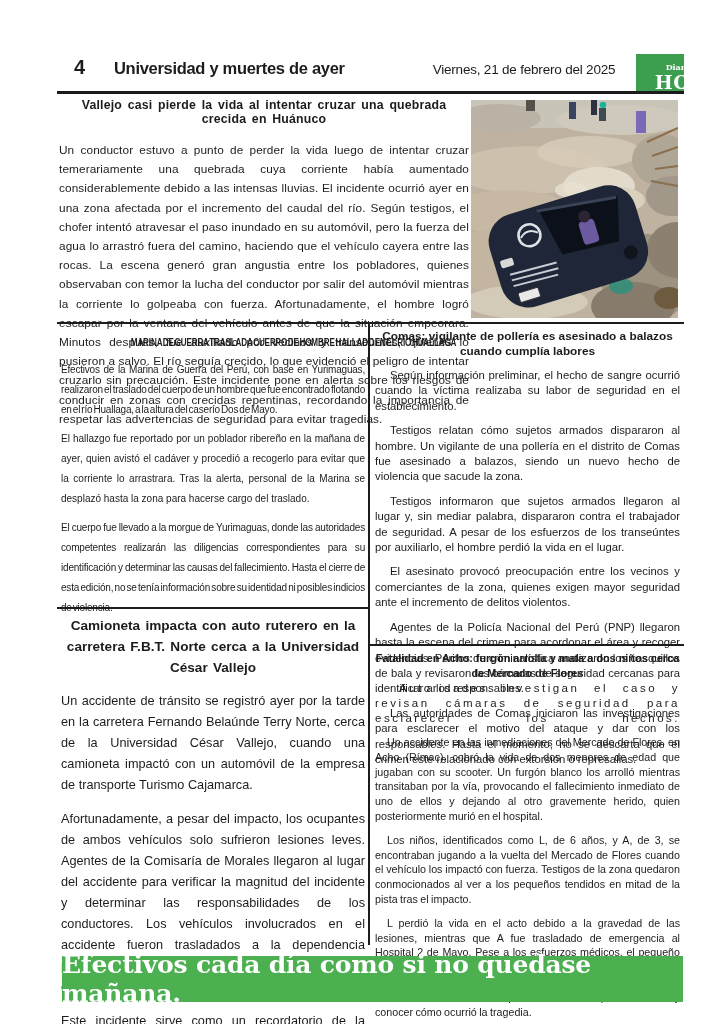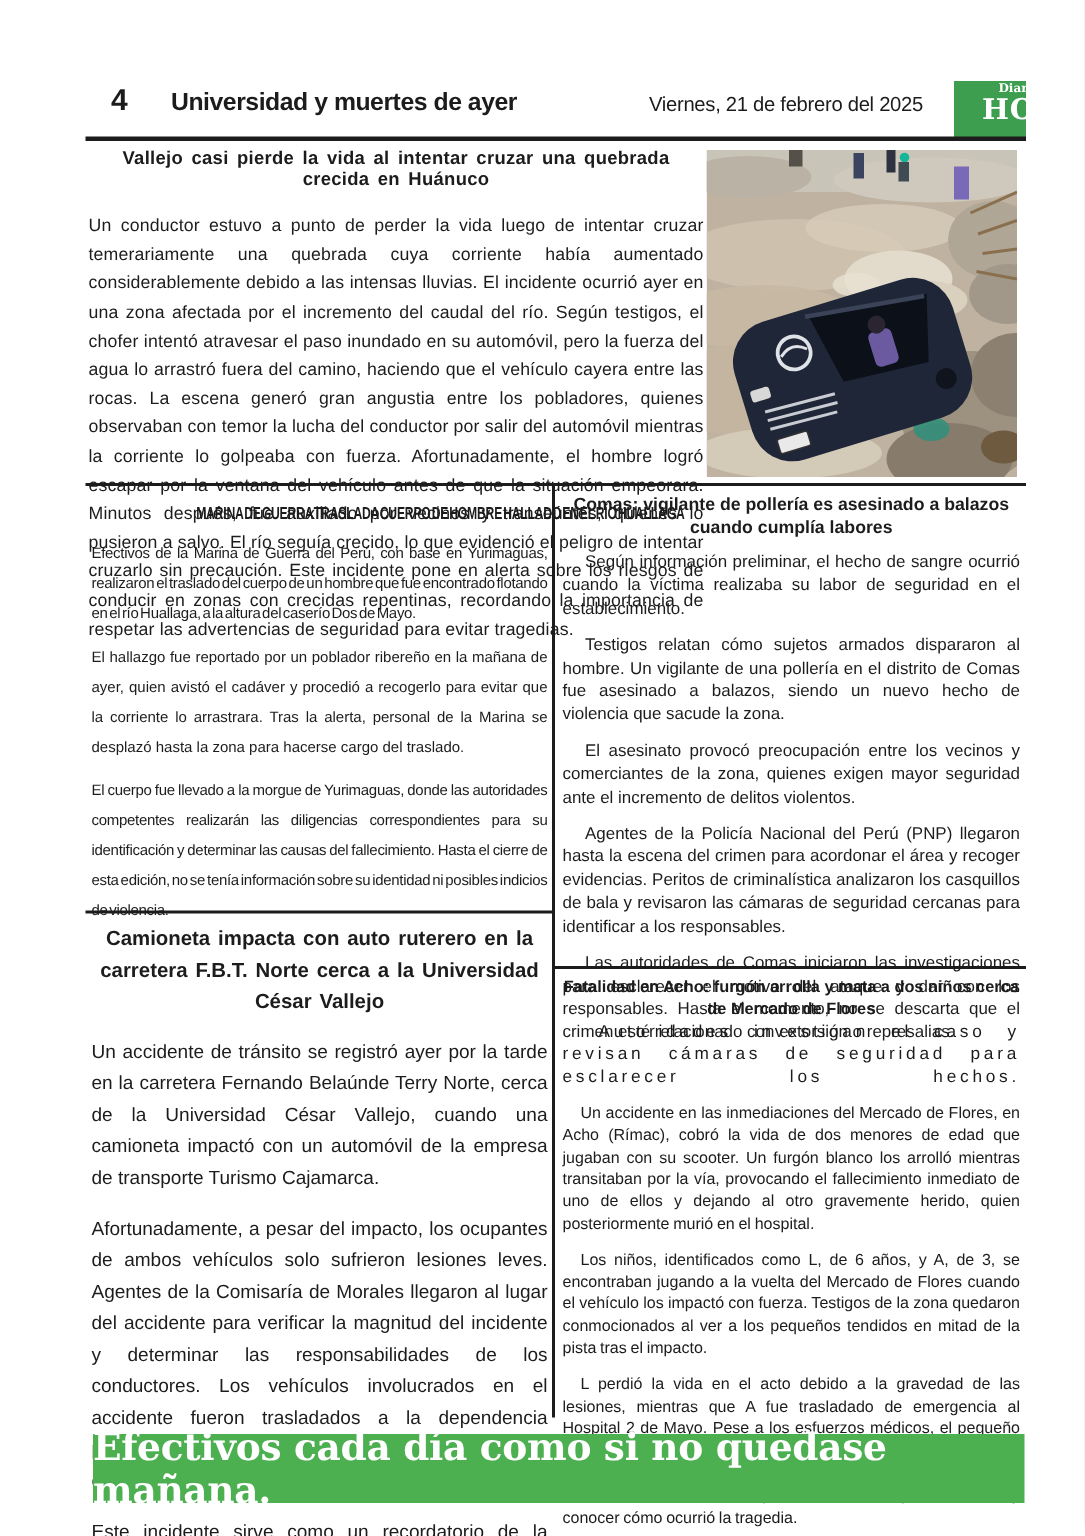--- a/index.html
+++ b/index.html
@@ -7,21 +7,21 @@
   #page {
     position:relative; width:723px; height:1024px; background:#ffffff;
     font-family:"Liberation Sans", sans-serif; color:#1c1c1c; overflow:hidden;
     margin:0 auto;
   }
   
   .page-num { position:absolute; left:74px; top:56px; font-size:20px; font-weight:bold; }
   .section-title { position:absolute; left:114px; top:59px; font-size:16.5px; font-weight:bold; letter-spacing:-0.3px; }
   .date { position:absolute; left:420px; top:62px; width:208px; text-align:center; font-size:13.5px; letter-spacing:-0.2px; }
   .logo { position:absolute; left:636px; top:54px; width:48px; height:38px; background:#3d9e4f;
-          display:flex; flex-direction:column; align-items:center; justify-content:flex-start;padding-left:39px; }
+          display:flex; flex-direction:column; align-items:center; justify-content:flex-end;padding-left:39px; }
   .logo .logo-top { color:#fff; font-size:8px; font-weight:bold; font-family:"DejaVu Serif", serif; line-height:9px; }
   .logo .logo-main { color:#fff; font-size:19px; font-weight:bold; font-family:"DejaVu Serif", serif; line-height:20px; letter-spacing:0.5px; }
   .rule-thick { position:absolute; left:57px; top:91px; width:627px; height:3px; background:#1c1c1c; }
   .rule { position:absolute; background:#1c1c1c; }
 
   
   .art1 { position:absolute; left:59px; top:98px; width:410px; }
   .art1 h2 { font-size:12.3px; font-weight:bold; text-align:center; letter-spacing:0.2px; word-spacing:2px; }
   .art1 p { margin-top:15px; font-size:11.8px; line-height:19.2px; text-align:justify; letter-spacing:0.1px; }
   .photo { position:absolute; left:471px; top:100px; width:207px; height:218px; overflow:hidden; }
@@ -161,20 +161,21 @@
     <h3>Camioneta impacta con auto ruterero en la carretera F.B.T. Norte cerca a la Universidad César Vallejo</h3>
     <p>Un accidente de tránsito se registró ayer por la tarde en la carretera Fernando Belaúnde Terry Norte, cerca de la Universidad César Vallejo, cuando una camioneta impactó con un automóvil de la empresa de transporte Turismo Cajamarca.</p>
     <p>Afortunadamente, a pesar del impacto, los ocupantes de ambos vehículos solo sufrieron lesiones leves. Agentes de la Comisaría de Morales llegaron al lugar del accidente para verificar la magnitud del incidente y determinar las responsabilidades de los conductores. Los vehículos involucrados en el accidente fueron trasladados a la dependencia policial de Morales para las investigaciones correspondientes.</p>
     <p>Este incidente sirve como un recordatorio de la importancia de conducir con precaución y respetar las normas de tránsito para evitar accidentes.</p>
   </div>
 
   <div class="comas">
     <h3>Comas: vigilante de pollería es asesinado a balazos cuando cumplía labores</h3>
     <p>Según información preliminar, el hecho de sangre ocurrió cuando la víctima realizaba su labor de seguridad en el establecimiento.</p>
     <p>Testigos relatan cómo sujetos armados dispararon al hombre. Un vigilante de una pollería en el distrito de Comas fue asesinado a balazos, siendo un nuevo hecho de violencia que sacude la zona.</p>
+    <p>Testigos informaron que sujetos armados llegaron al lugar y, sin mediar palabra, dispararon contra el trabajador de seguridad. A pesar de los esfuerzos de los transeúntes por auxiliarlo, el hombre perdió la vida en el lugar.</p>
     <p>El asesinato provocó preocupación entre los vecinos y comerciantes de la zona, quienes exigen mayor seguridad ante el incremento de delitos violentos.</p>
     <p>Agentes de la Policía Nacional del Perú (PNP) llegaron hasta la escena del crimen para acordonar el área y recoger evidencias. Peritos de criminalística analizaron los casquillos de bala y revisaron las cámaras de seguridad cercanas para identificar a los responsables.</p>
     <p>Las autoridades de Comas iniciaron las investigaciones para esclarecer el motivo del ataque y dar con los responsables. Hasta el momento, no se descarta que el crimen esté relacionado con extorsión o represalias.</p>
   </div>
 
   <div class="acho">
     <h3>Fatalidad en Acho: furgón arrolla y mata a dos niños cerca de Mercado de Flores</h3>
     <div class="subhead">Autoridades investigan el caso y revisan cámaras de seguridad para esclarecer los hechos.</div>
     <p>Un accidente en las inmediaciones del Mercado de Flores, en Acho (Rímac), cobró la vida de dos menores de edad que jugaban con su scooter. Un furgón blanco los arrolló mientras transitaban por la vía, provocando el fallecimiento inmediato de uno de ellos y dejando al otro gravemente herido, quien posteriormente murió en el hospital.</p>
     <p>Los niños, identificados como L, de 6 años, y A, de 3, se encontraban jugando a la vuelta del Mercado de Flores cuando el vehículo los impactó con fuerza. Testigos de la zona quedaron conmocionados al ver a los pequeños tendidos en mitad de la pista tras el impacto.</p>

